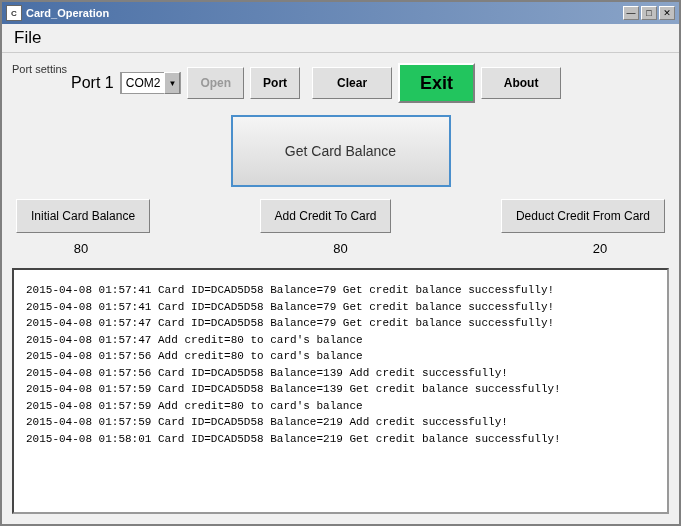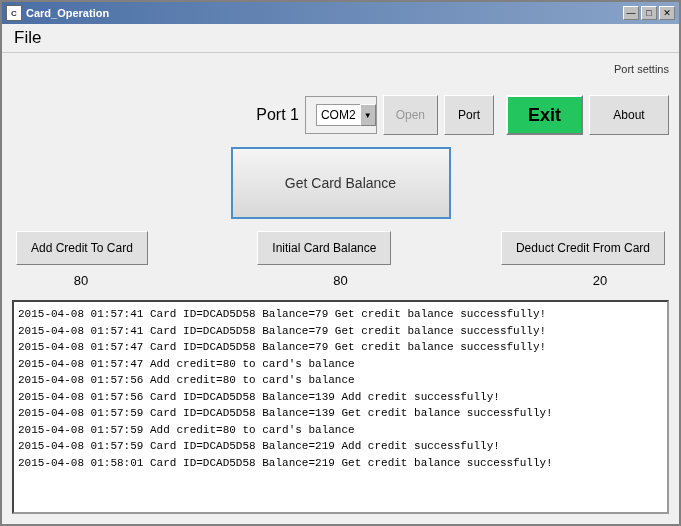--- a/index.html
+++ b/index.html
@@ -92,23 +92,22 @@
     .main-content {
       flex: 1;
       padding: 10px;
       display: flex;
       flex-direction: column;
       gap: 8px;
     }
 
     .port-section {
       display: flex;
-      flex-direction: column;
-      gap: 20px;
-      align-items: flex-end;
+      flex-direction: row;
+      gap: 4px;
     }
 
     .port-label {
       font-size: 11px;
       color: #333;
     }
 
     .port-row {
       display: flex;
       align-items: center;
@@ -138,29 +137,30 @@
       border-top-color: #fff;
       border-left-color: #fff;
       display: flex;
       align-items: center;
       justify-content: center;
       cursor: pointer;
       font-size: 8px;
     }
 
     .btn {
-      height: 40px;
+      height: 32px;
       padding: 4px 12px;
       background: #e0e0e0;
       border: 1px solid #808080;
       border-top-color: #fff;
       border-left-color: #fff;
       cursor: pointer;
       font-size: 12px;
       min-width: 50px;
+      font-weight: bold;
     }
 
     .btn-exit {
       height: 40px;
       padding: 0 20px;
       background: #22c55e;
       border: 2px solid #808080;
       border-top-color: #fff;
       border-left-color: #fff;
       cursor: pointer;
@@ -216,21 +216,21 @@
       text-align: center;
       font-size: 13px;
       width: 130px;
     }
 
     .log-area {
       flex: 1;
       background: white;
       border: 2px inset #999;
       overflow-y: auto;
-      padding: 4px;
+      padding: 12px;
       font-family: 'Courier New', monospace;
       font-size: 11px;
       line-height: 1.5;
       color: #000;
       margin-top: 4px;
     }
 
     .log-line {
       white-space: nowrap;
     }
@@ -257,42 +257,43 @@
   <div class="menu-bar">
     <span class="menu-item">File</span>
   </div>
 
   <div class="main-content">
 
     <div class="port-section">
       <div class="port-label">Port settins</div>
       <div class="port-row">
         <span class="port-name-label">Port 1</span>
-        <div style="display:flex; align-items:center; border: 1px solid #999; height:38px;padding-left:10px;">
+        <div style="display:flex; align-items:center; border: 1px solid #999; height:22px;">
           <span class="port-select">COM2</span>
           <div class="port-dropdown-btn">▼</div>
         </div>
 
         <button class="btn" style="color:#999;">Open</button>
         <button class="btn">Port</button>
 
         <div class="spacer"></div>
 
+        <button class="btn" style="min-width:80px;">Clear</button>
         <button class="btn-exit">Exit</button>
         <button class="btn" style="min-width:80px;">About</button>
       </div>
     </div>
 
     <div class="center-button-area">
       <button class="btn-get-card">Get Card Balance</button>
     </div>
 
     <div class="action-buttons-row">
+      <button class="btn-action">Initial Card Balance</button>
       <button class="btn-action">Add Credit To Card</button>
-      <button class="btn-action">Initial Card Balance</button>
       <button class="btn-action">Deduct Credit From Card</button>
     </div>
 
     <div class="values-row">
       <div class="value-display">80</div>
       <div class="value-display">80</div>
       <div class="value-display">20</div>
     </div>
 
     <div class="log-area" id="log-container">

